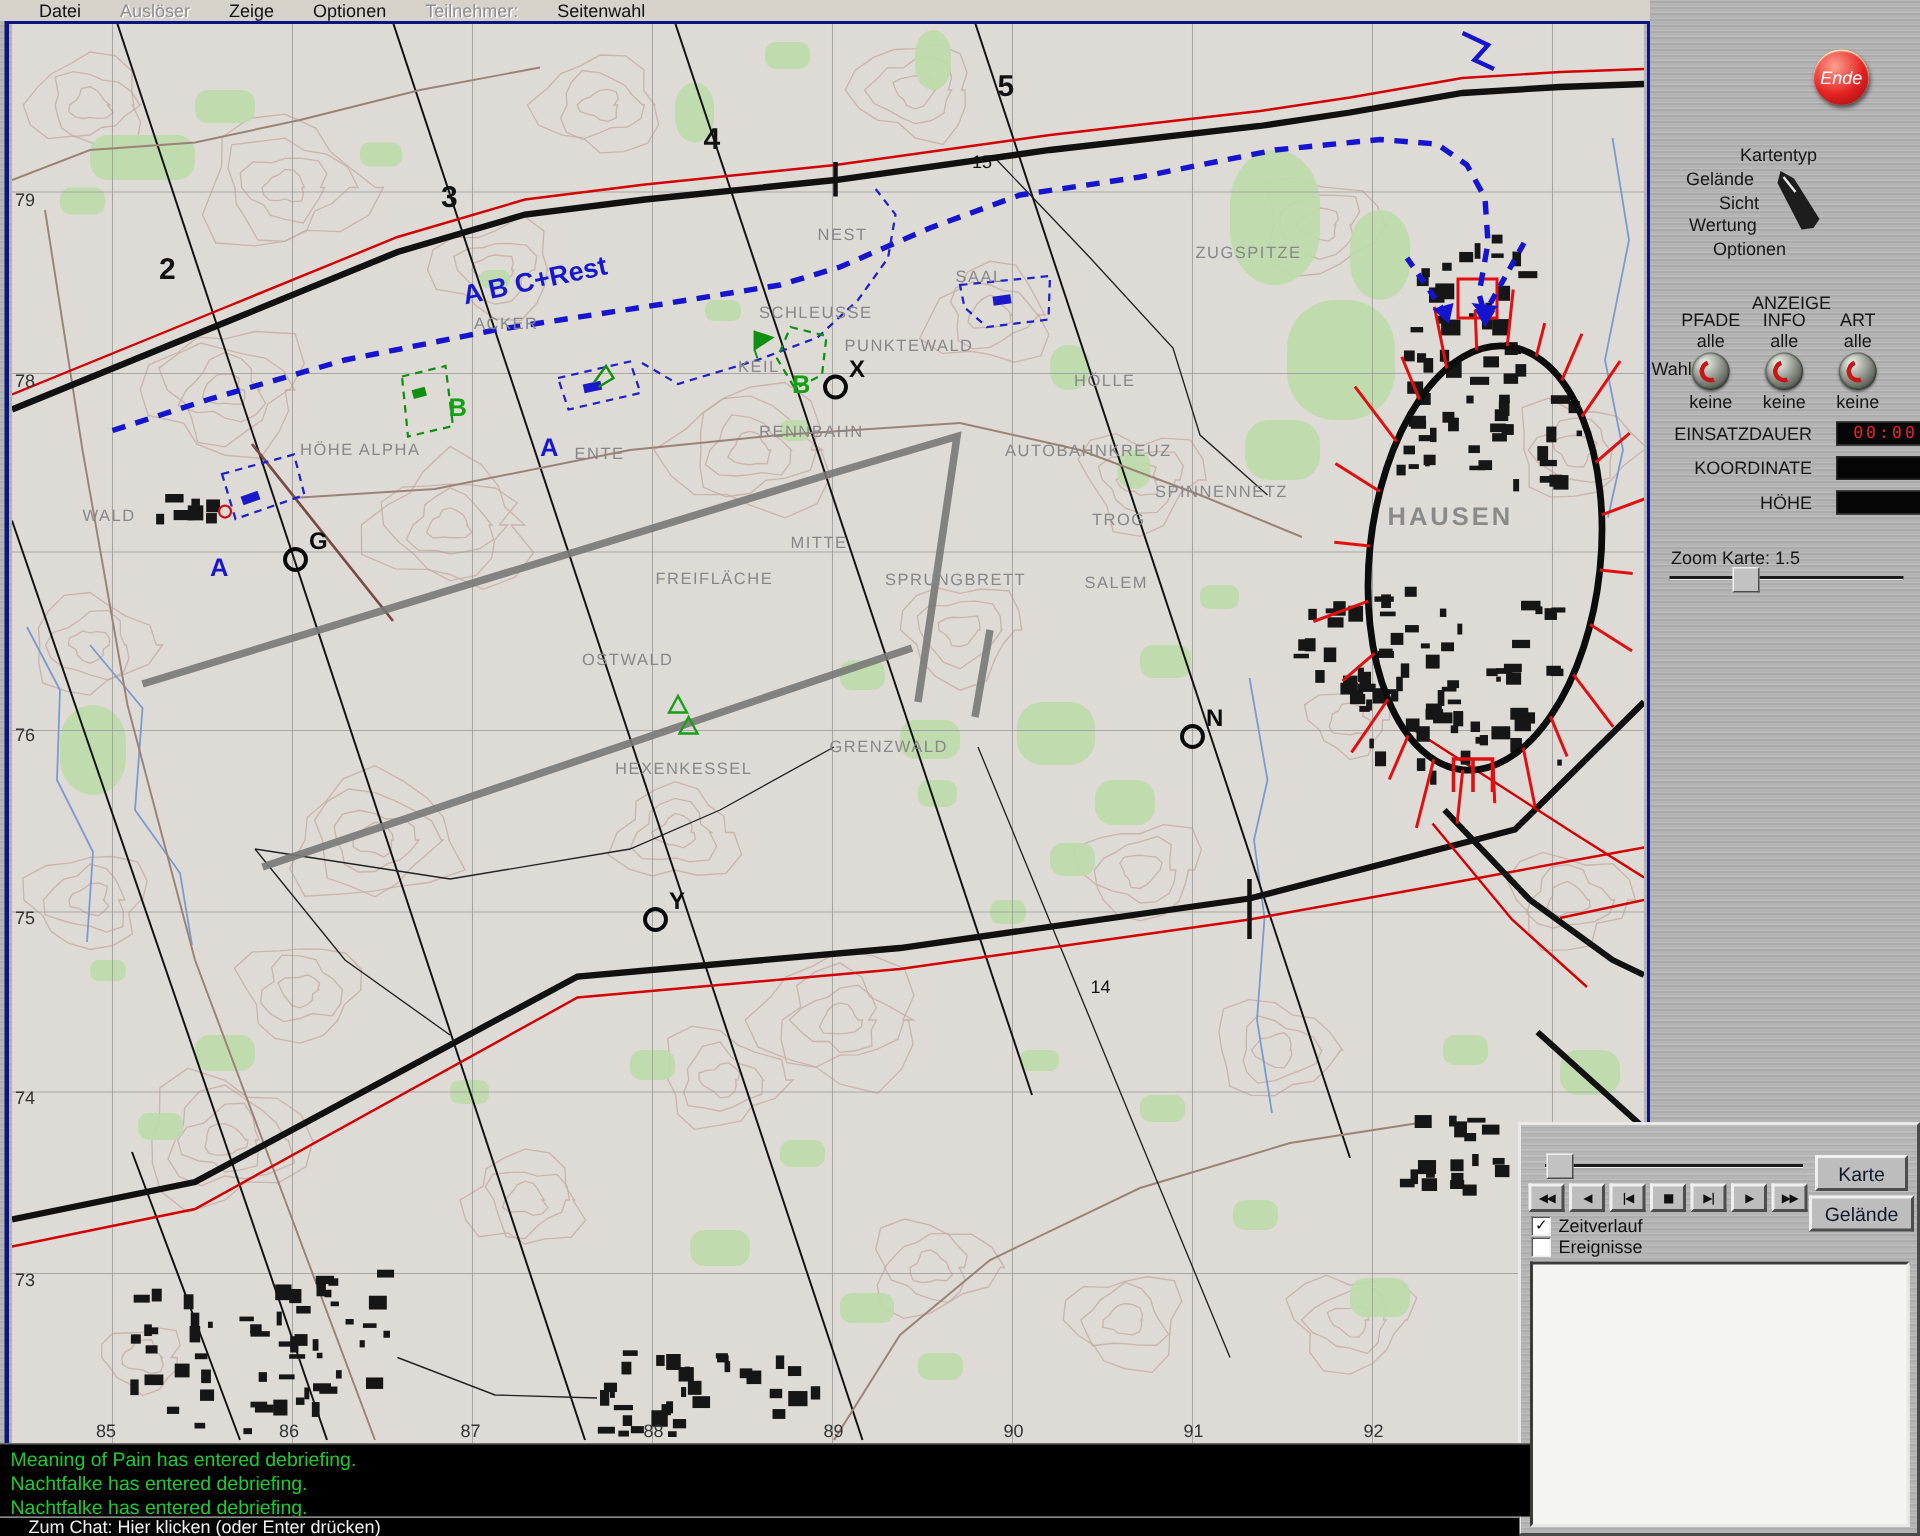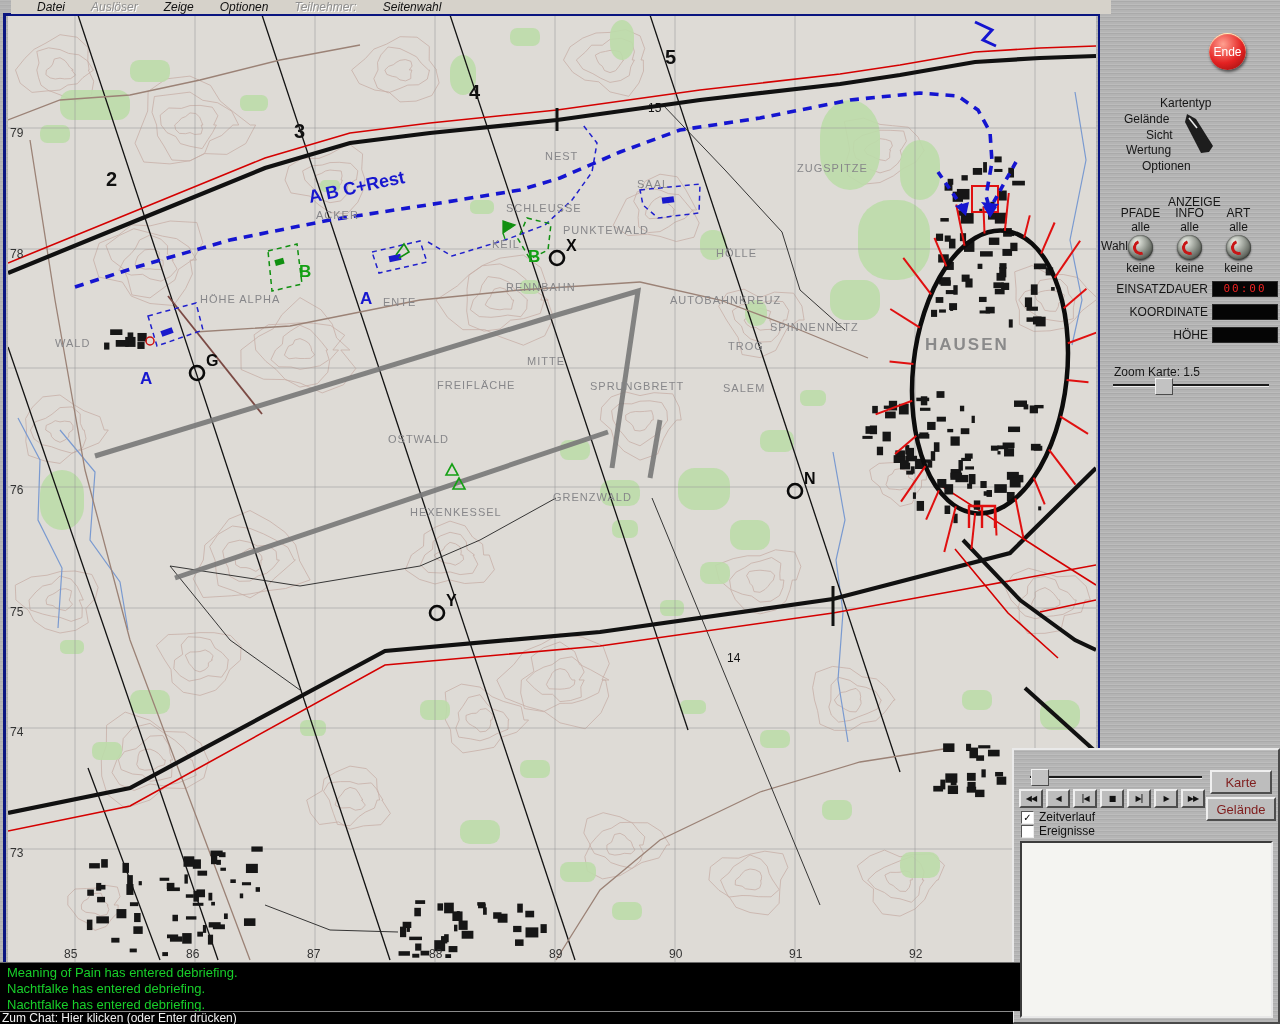--- a/index.html
+++ b/index.html
@@ -2,77 +2,77 @@
 <html><head>
 <meta charset="utf-8">
 <style>
   html,body{margin:0;padding:0;background:#666;}
   #screen{position:relative;width:1280px;height:1024px;overflow:hidden;
     font-family:"Liberation Sans",sans-serif;
     background:
       repeating-linear-gradient(180deg,#b9b9b9 0 1px,#aeaeae 1px 2px,#b4b4b4 2px 4px),
       #b2b2b2;}
   
-  #menubar{position:absolute;left:11px;top:0;width:1100px;height:14px;background:#d6d2ca;
-    display:flex;align-items:center;font-size:12px;color:#111;z-index:9;font-style:italic;}
+  #menubar{position:absolute;left:0;top:0;width:1100px;height:14px;background:#d6d2ca;
+    display:flex;align-items:center;font-size:12px;color:#111;z-index:9;}
   .menu-item{margin-left:26px;white-space:nowrap;cursor:default;}
   .menu-item.disabled{color:#8f8f8f;text-shadow:1px 1px 0 #fff;}
   
   #mapsvg{position:absolute;left:0;top:0;z-index:1;}
   #mapframe{position:absolute;left:3px;top:13px;width:1092px;height:949px;
     border:3px solid #0a1580;z-index:2;pointer-events:none;}
   
   #sidebar{position:absolute;left:1100px;top:0;width:180px;height:1024px;z-index:3;
     background:
       repeating-linear-gradient(180deg,#bcbcbc 0 1px,#aaa 1px 2px,#b4b4b4 2px 4px),#b0b0b0;}
   .sb-text{position:absolute;font-size:12px;color:#161616;white-space:nowrap;z-index:4;}
   #ende-btn{position:absolute;left:1209px;top:33px;width:37px;height:37px;border-radius:50%;
     background:radial-gradient(circle at 38% 30%,#ffa090,#e42222 55%,#8c0c0c);
     color:#fff;font-size:12px;display:flex;align-items:center;justify-content:center;
-    box-shadow:1px 2px 3px rgba(0,0,0,.55), inset 0 1px 1px #ffc;z-index:4;cursor:pointer;}
+    box-shadow:1px 2px 3px rgba(0,0,0,.55), inset 0 1px 1px #ffc;z-index:4;cursor:pointer;font-style:italic;}
   .knob{width:25px;height:25px;border-radius:50%;margin:1px auto;
     background:radial-gradient(circle at 35% 28%,#eef2ea,#878c84 50%,#30342e 95%);
     box-shadow:0 1px 2px rgba(0,0,0,.6), inset 0 0 2px #000;position:relative;cursor:pointer;}
   .knob::after{content:"";position:absolute;inset:5px;border-radius:50%;
     border:3px solid transparent;border-left-color:#c81616;border-bottom-color:#c81616;
     transform:rotate(25deg);}
   #anzeige-cols{position:absolute;left:1116px;top:206px;display:flex;z-index:4;}
   .anz-col{width:49px;text-align:center;font-size:12px;color:#161616;}
   .lcd{background:#050505;color:#ee2222;font-family:"DejaVu Sans Mono",monospace;
     font-size:11px;font-weight:normal;letter-spacing:2px;border:1px solid #2a2a2a;
     width:64px;height:14px;line-height:14px;text-align:center;}
   .disp-row{position:absolute;display:flex;align-items:center;z-index:4;}
-  .disp-label{width:108px;text-align:right;font-size:12px;color:#161616;padding-right:4px;white-space:nowrap;}
+  .disp-label{width:108px;text-align:right;font-size:12px;color:#161616;padding-right:16px;white-space:nowrap;}
   .slider-track{position:absolute;height:2px;background:#1c1c1c;border-bottom:1px solid #eee;z-index:4;}
   .slider-thumb{position:absolute;width:16px;height:15px;background:#c2c2c2;
     border:1px solid;border-color:#f0f0f0 #4c4c4c #4c4c4c #f0f0f0;z-index:5;cursor:pointer;}
   
   #panel{position:absolute;left:1012px;top:748px;width:268px;height:276px;z-index:6;
     background:repeating-linear-gradient(180deg,#bdbdbd 0 1px,#adadad 1px 2px,#b5b5b5 2px 4px),#b2b2b2;
     border:2px solid;border-color:#e9e9e9 #4a4a4a #4a4a4a #e9e9e9;box-sizing:border-box;}
   .pbtn{position:absolute;width:24px;height:19px;background:#bdbdbd;
     border:2px solid;border-color:#efefef #4d4d4d #4d4d4d #efefef;font-size:8px;font-weight:bold;
     color:#111;display:flex;align-items:center;justify-content:center;padding:0;cursor:pointer;
     font-family:"DejaVu Sans",sans-serif;letter-spacing:-1px;}
   .wbtn{position:absolute;background:#bdbdbd;border:2px solid;
-    border-color:#efefef #4d4d4d #4d4d4d #efefef;font-size:13px;color:#7f1d1d;
+    border-color:#efefef #4d4d4d #4d4d4d #efefef;font-size:13px;color:#0f172a;
     font-family:"Liberation Sans",sans-serif;cursor:pointer;text-align:center;}
   .chk-row{position:absolute;display:flex;align-items:center;font-size:12px;color:#111;z-index:7;}
   .chk-box{width:11px;height:11px;background:#fff;border:1px solid;
     border-color:#555 #eee #eee #555;margin-right:5px;font-size:10px;line-height:11px;
     text-align:center;color:#000;cursor:pointer;}
   #listbox{position:absolute;left:1020px;top:841px;width:249px;height:173px;background:#f4f4f1;
     border:2px solid;border-color:#3c3c3c #e8e8e8 #e8e8e8 #3c3c3c;z-index:7;}
   
   #chatlog{position:absolute;left:0;top:962px;width:1117px;height:49px;background:#000;
     border-top:1px solid #6b6b6b;z-index:6;font-size:13px;color:#18cf2a;padding-top:2px;box-sizing:border-box;}
   .chat-line{margin:0 0 1px 7px;white-space:nowrap;}
   #statusbar{position:absolute;left:0;top:1011px;width:1013px;height:13px;background:#000;
     border-top:1px solid #8a8a8a;color:#f2f2f2;font-size:12px;line-height:13px;z-index:6;}
-  #statusbar span{margin-left:2px;}
+  #statusbar span{margin-left:19px;}
   #pen-icon{position:absolute;left:1183px;top:112px;z-index:5;}
 </style>
 </head>
 <body>
 
 <div id="screen">
   <div id="menubar">
       <span class="menu-item">Datei</span>
       <span class="menu-item disabled">Auslöser</span>
       <span class="menu-item">Zeige</span>

